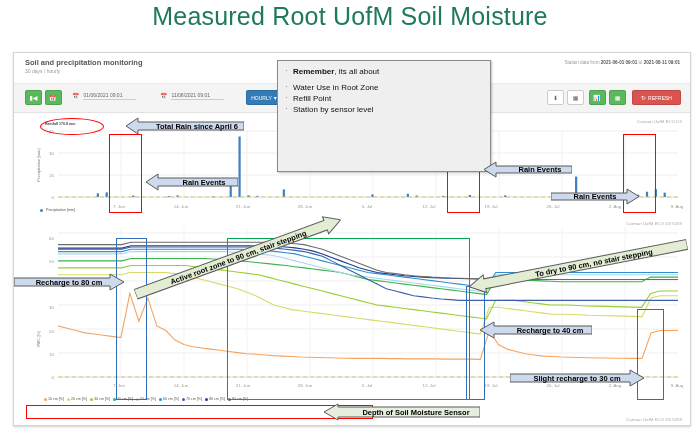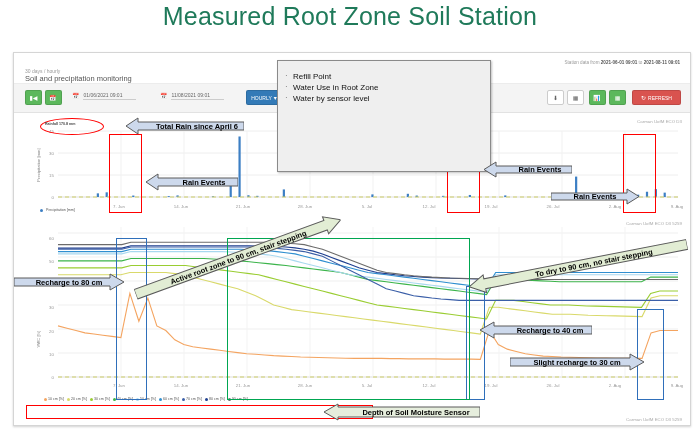--- a/index.html
+++ b/index.html
@@ -16,21 +16,21 @@
     font-family:"Liberation Sans",sans-serif;font-weight:400;
   }
 
   
   .app{
     position:absolute;left:13px;top:52px;width:676px;height:372px;
     background:#ffffff;border:1px solid #d5d5d5;box-shadow:0 1px 2px rgba(0,0,0,.18);
     overflow:hidden;
   }
   .app-header{position:relative;height:30px;background:#fff;border-bottom:1px solid #ececec;}
-  .app-title{position:absolute;left:11px;top:21px;font-size:7.5px;color:#555;font-weight:normal;}
+  .app-title{position:absolute;left:11px;top:5px;font-size:7.5px;color:#555;font-weight:bold;}
   .app-sub{position:absolute;left:11px;top:15px;font-size:5px;color:#9a9a9a;}
   .station-line{position:absolute;right:10px;top:7px;font-size:4.6px;color:#9a9a9a;white-space:nowrap;}
   .station-line b{color:#555;}
 
   
   .toolbar{position:relative;height:28px;background:#f4f4f4;border-bottom:1px solid #e2e2e2;}
   .btn{position:absolute;top:6px;height:15px;border-radius:2px;border:1px solid rgba(0,0,0,.12);
        font-size:5px;color:#fff;display:flex;align-items:center;justify-content:center;box-sizing:border-box;}
   .btn.sq{width:17px;}
   .green{background:#5cb85c;}
@@ -77,21 +77,21 @@
 
   .legendbar{position:absolute;display:flex;align-items:center;gap:3px;}
   .lg-item{display:flex;align-items:center;gap:1px;font-size:3.6px;color:#555;white-space:nowrap;}
   .lg-dot{width:3px;height:3px;border-radius:50%;display:inline-block;}
 </style>
 </head>
 <body>
 
 <div class="slide">
 
-  <div class="slide-title">Measured Root Zone Soil Station</div>
+  <div class="slide-title">Measured Root UofM Soil Moisture</div>
 
   <div class="app">
 
     <div class="app-header">
       <div class="app-title">Soil and precipitation monitoring</div>
       <div class="app-sub">30 days / hourly</div>
       <div class="station-line">
         <span>Station data from</span>
         <b>2021-06-01 09:01</b>
         <span>to</span>
@@ -318,24 +318,27 @@
 
     <div class="gbox" style="left:227px;top:238px;width:243px;height:162px;"></div>
 
     <div class="rbox" style="left:26px;top:405px;width:347px;height:14px;"></div>
 
     <div class="ellipse" style="left:40px;top:118px;width:64px;height:17px;"></div>
     <div style="position:absolute;left:45px;top:122px;font-size:3.6px;color:#444;font-weight:bold;white-space:nowrap;">Rainfall 170.8 mm</div>
 
     <div class="calloutbox" style="left:277px;top:60px;width:214px;height:112px;">
       <ul>
+        <li>
+          <b>Remember</b><span>, its all about</span>
+        </li>
         <li class="blank nobul"></li>
+        <li>Water Use in Root Zone</li>
         <li>Refill Point</li>
-        <li>Water Use in Root Zone</li>
-        <li>Water by sensor level</li>
+        <li>Station by sensor level</li>
       </ul>
     </div>
 
     <div class="arrow" style="left:126px;top:116px;width:118px;height:20px;">
       <svg width="118" height="20" viewBox="0 0 118 20">
         <polygon points="0,10 12,2 12,6 118,6 118,14 12,14 12,18" fill="#cdd9ec" stroke="#5a5a5a" stroke-width="1"></polygon>
       </svg>
       <div class="lab" style="padding-left:12px;">Total Rain since April 6</div>
     </div>
 
@@ -381,21 +384,21 @@
       <div class="lab" style="padding-left:16px;">To dry to 90 cm, no stair stepping</div>
     </div>
 
     <div class="arrow" style="left:480px;top:320px;width:112px;height:20px;">
       <svg width="112" height="20" viewBox="0 0 112 20">
         <polygon points="0,10 14,2 14,6 112,6 112,14 14,14 14,18" fill="#cdd9ec" stroke="#5a5a5a" stroke-width="1"></polygon>
       </svg>
       <div class="lab" style="padding-left:14px;">Recharge to 40 cm</div>
     </div>
 
-    <div class="arrow" style="left:510px;top:352px;width:134px;height:20px;">
+    <div class="arrow" style="left:510px;top:368px;width:134px;height:20px;">
       <svg width="134" height="20" viewBox="0 0 134 20">
         <polygon points="134,10 120,2 120,6 0,6 0,14 120,14 120,18" fill="#cdd9ec" stroke="#5a5a5a" stroke-width="1"></polygon>
       </svg>
       <div class="lab" style="padding-right:14px;">Slight recharge to 30 cm</div>
     </div>
 
     <div class="arrow grn" style="left:324px;top:402px;width:156px;height:20px;">
       <svg width="156" height="20" viewBox="0 0 156 20">
         <polygon points="0,10 14,2 14,5 156,5 156,15 14,15 14,18" fill="#e6eedd" stroke="#5a5a5a" stroke-width="1"></polygon>
       </svg>

